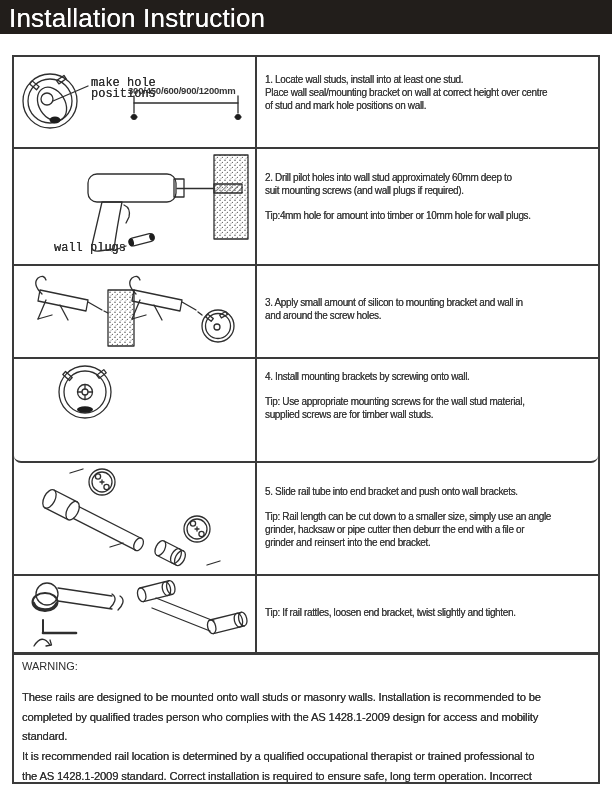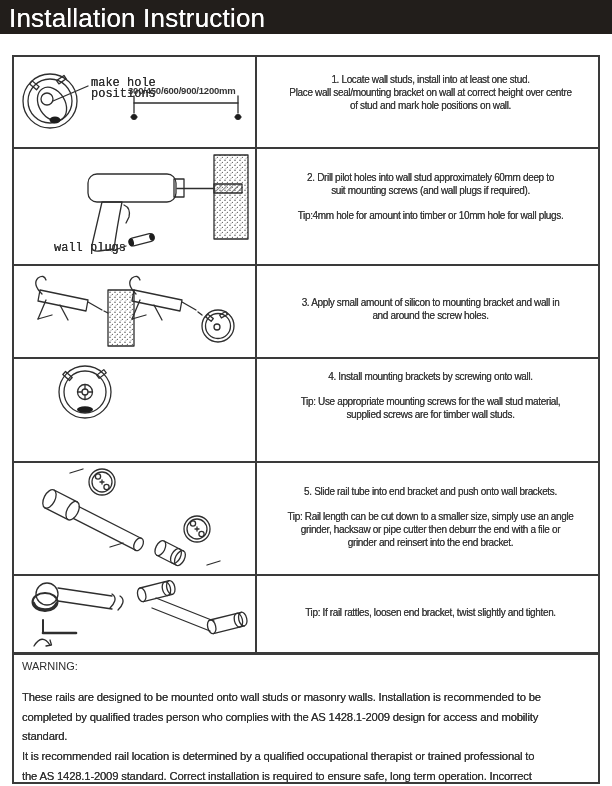--- a/index.html
+++ b/index.html
@@ -7,24 +7,24 @@
         font-family:"Liberation Sans",sans-serif;color:#3d3d3d;}
   .titlebar{position:absolute;left:0;top:0;width:612px;height:34px;background:#221e1b;}
   .titlebar h1{margin:0;padding:2px 16px 0 9px;font-size:26px;font-weight:400;color:#fff;
                letter-spacing:0.2px;line-height:32px;text-shadow:0 0 0.5px #fff;}
   .table{position:absolute;left:12px;top:55px;width:588px;border:2px solid #3a3a3a;box-sizing:border-box;}
   .row{display:flex;border-bottom:2px solid #3a3a3a;}
   .row:last-child{border-bottom:none;}
   .cell-left{position:relative;width:241px;border-right:2px solid #3a3a3a;overflow:hidden;flex:none;}
   .cell-right{flex:1;overflow:hidden;padding:0 2px 0 8px;box-sizing:border-box;}
   .cell-right .main,.cell-right .tip{white-space:pre-line;font-size:10px;line-height:13px;
-        letter-spacing:-0.35px;color:#3d3d3d;text-shadow:0 0 0.5px #3d3d3d;text-align:center;}
+        letter-spacing:-0.35px;color:#3d3d3d;text-shadow:0 0 0.5px #3d3d3d;}
   .cell-right .tip{margin-top:12px;}
   .h90{height:90px;} .h115{height:115px;} .h91{height:91px;}
-  .h102{height:102px;} .h111{height:111px;} .h76{height:76px;}
+  .h102{height:102px;border-radius:7px;} .h111{height:111px;} .h76{height:76px;}
   .pt16{padding-top:16px;} .pt22{padding-top:22px;} .pt30{padding-top:30px;}
   .pt11{padding-top:11px;} .pt18{padding-top:18px;}
   .fig{position:absolute;left:0;top:0;}
   .art{stroke:#2e2e2e;stroke-width:1.3;fill:none;stroke-linecap:round;stroke-linejoin:round;}
   .fil{fill:#1d1d1d;stroke:none;}
   .fig-label{position:absolute;font-family:"Liberation Mono",monospace;font-size:12px;
         line-height:10.5px;color:#2e2e2e;white-space:pre-line;text-shadow:0 0 0.4px #2e2e2e;}
   .dim-label{position:absolute;font-size:9.5px;font-weight:bold;letter-spacing:-0.2px;
         color:#333;white-space:nowrap;}
   .warning{position:absolute;left:12px;top:653px;width:588px;height:131px;

